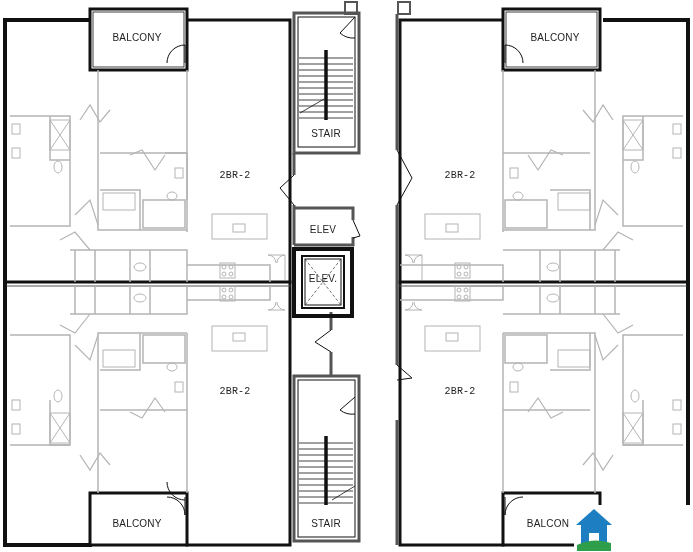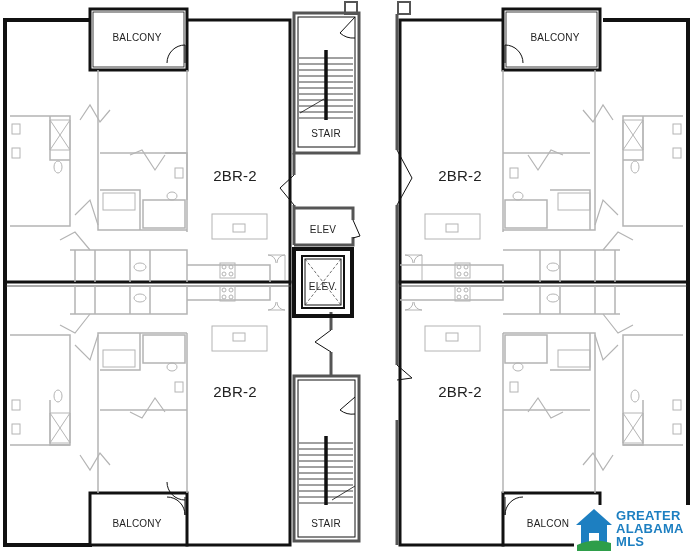--- a/index.html
+++ b/index.html
@@ -1,19 +1,19 @@
 <!DOCTYPE html>
 <html><head>
 <meta charset="utf-8">
 <style>
   html, body { margin:0; padding:0; background:#ffffff; }
   body { width:693px; height:552px; position:relative; overflow:hidden; font-family:"Liberation Sans", sans-serif; }
   #plan { position:absolute; left:0; top:0; width:693px; height:552px; }
   .lbl { position:absolute; font-family:"Liberation Sans", sans-serif; font-size:10px; color:#222; letter-spacing:0.2px; white-space:nowrap; transform:translate(-50%,-50%); }
-  .lbl.unit { font-size:15px; }
+  .lbl.unit { font-size:10px;font-family:Liberation Mono, monospace; }
   .logo { position:absolute; left:574px; top:505px; width:119px; height:47px; background:#ffffff; }
   .logo svg { position:absolute; left:0; top:2px; }
   .logo-text { position:absolute; left:42px; top:4px; font-family:"Liberation Sans", sans-serif; font-weight:bold; color:#1d7fc1; font-size:13px; line-height:13px; letter-spacing:0.3px; }
   .logo-text div { white-space:nowrap; }
 </style>
 </head>
 <body>
 
 <svg id="plan" viewBox="0 0 693 552" xmlns="http://www.w3.org/2000/svg">
   <rect x="0" y="0" width="693" height="552" fill="#ffffff"></rect>
@@ -251,26 +251,21 @@
 <div class="lbl unit" style="left:235px;top:391px;">2BR-2</div>
 <div class="lbl unit" style="left:460px;top:391px;">2BR-2</div>
 
 <div class="lbl" style="left:137px;top:37px;">BALCONY</div>
 <div class="lbl" style="left:555px;top:37px;">BALCONY</div>
 <div class="lbl" style="left:137px;top:523px;">BALCONY</div>
 <div class="lbl" style="left:548px;top:523px;">BALCON</div>
 
 <div class="lbl" style="left:326px;top:133px;">STAIR</div>
 <div class="lbl" style="left:323px;top:229px;">ELEV</div>
-<div class="lbl" style="left:323px;top:286px;text-align:center;">ELEV.</div>
+<div class="lbl" style="left:323px;top:278px;text-align:center;">ELEV.</div>
 <div class="lbl" style="left:326px;top:523px;">STAIR</div>
 
 <div class="logo">
   <svg width="40" height="44" viewBox="0 0 40 44">
     <path d="M2 18 L20 2 L38 18 L33 18 L33 38 L25 38 L25 26 L15 26 L15 38 L7 38 L7 18 Z" fill="#1d7fc1"></path>
     <path d="M3 38 Q20 30 37 36 L37 44 L3 44 Z" fill="#2e9e4a"></path>
   </svg>
-  <div class="logo-text">
-    <div>GREATER</div>
-    <div>ALABAMA</div>
-    <div>MLS</div>
-  </div>
 </div>
 
 </body></html>

